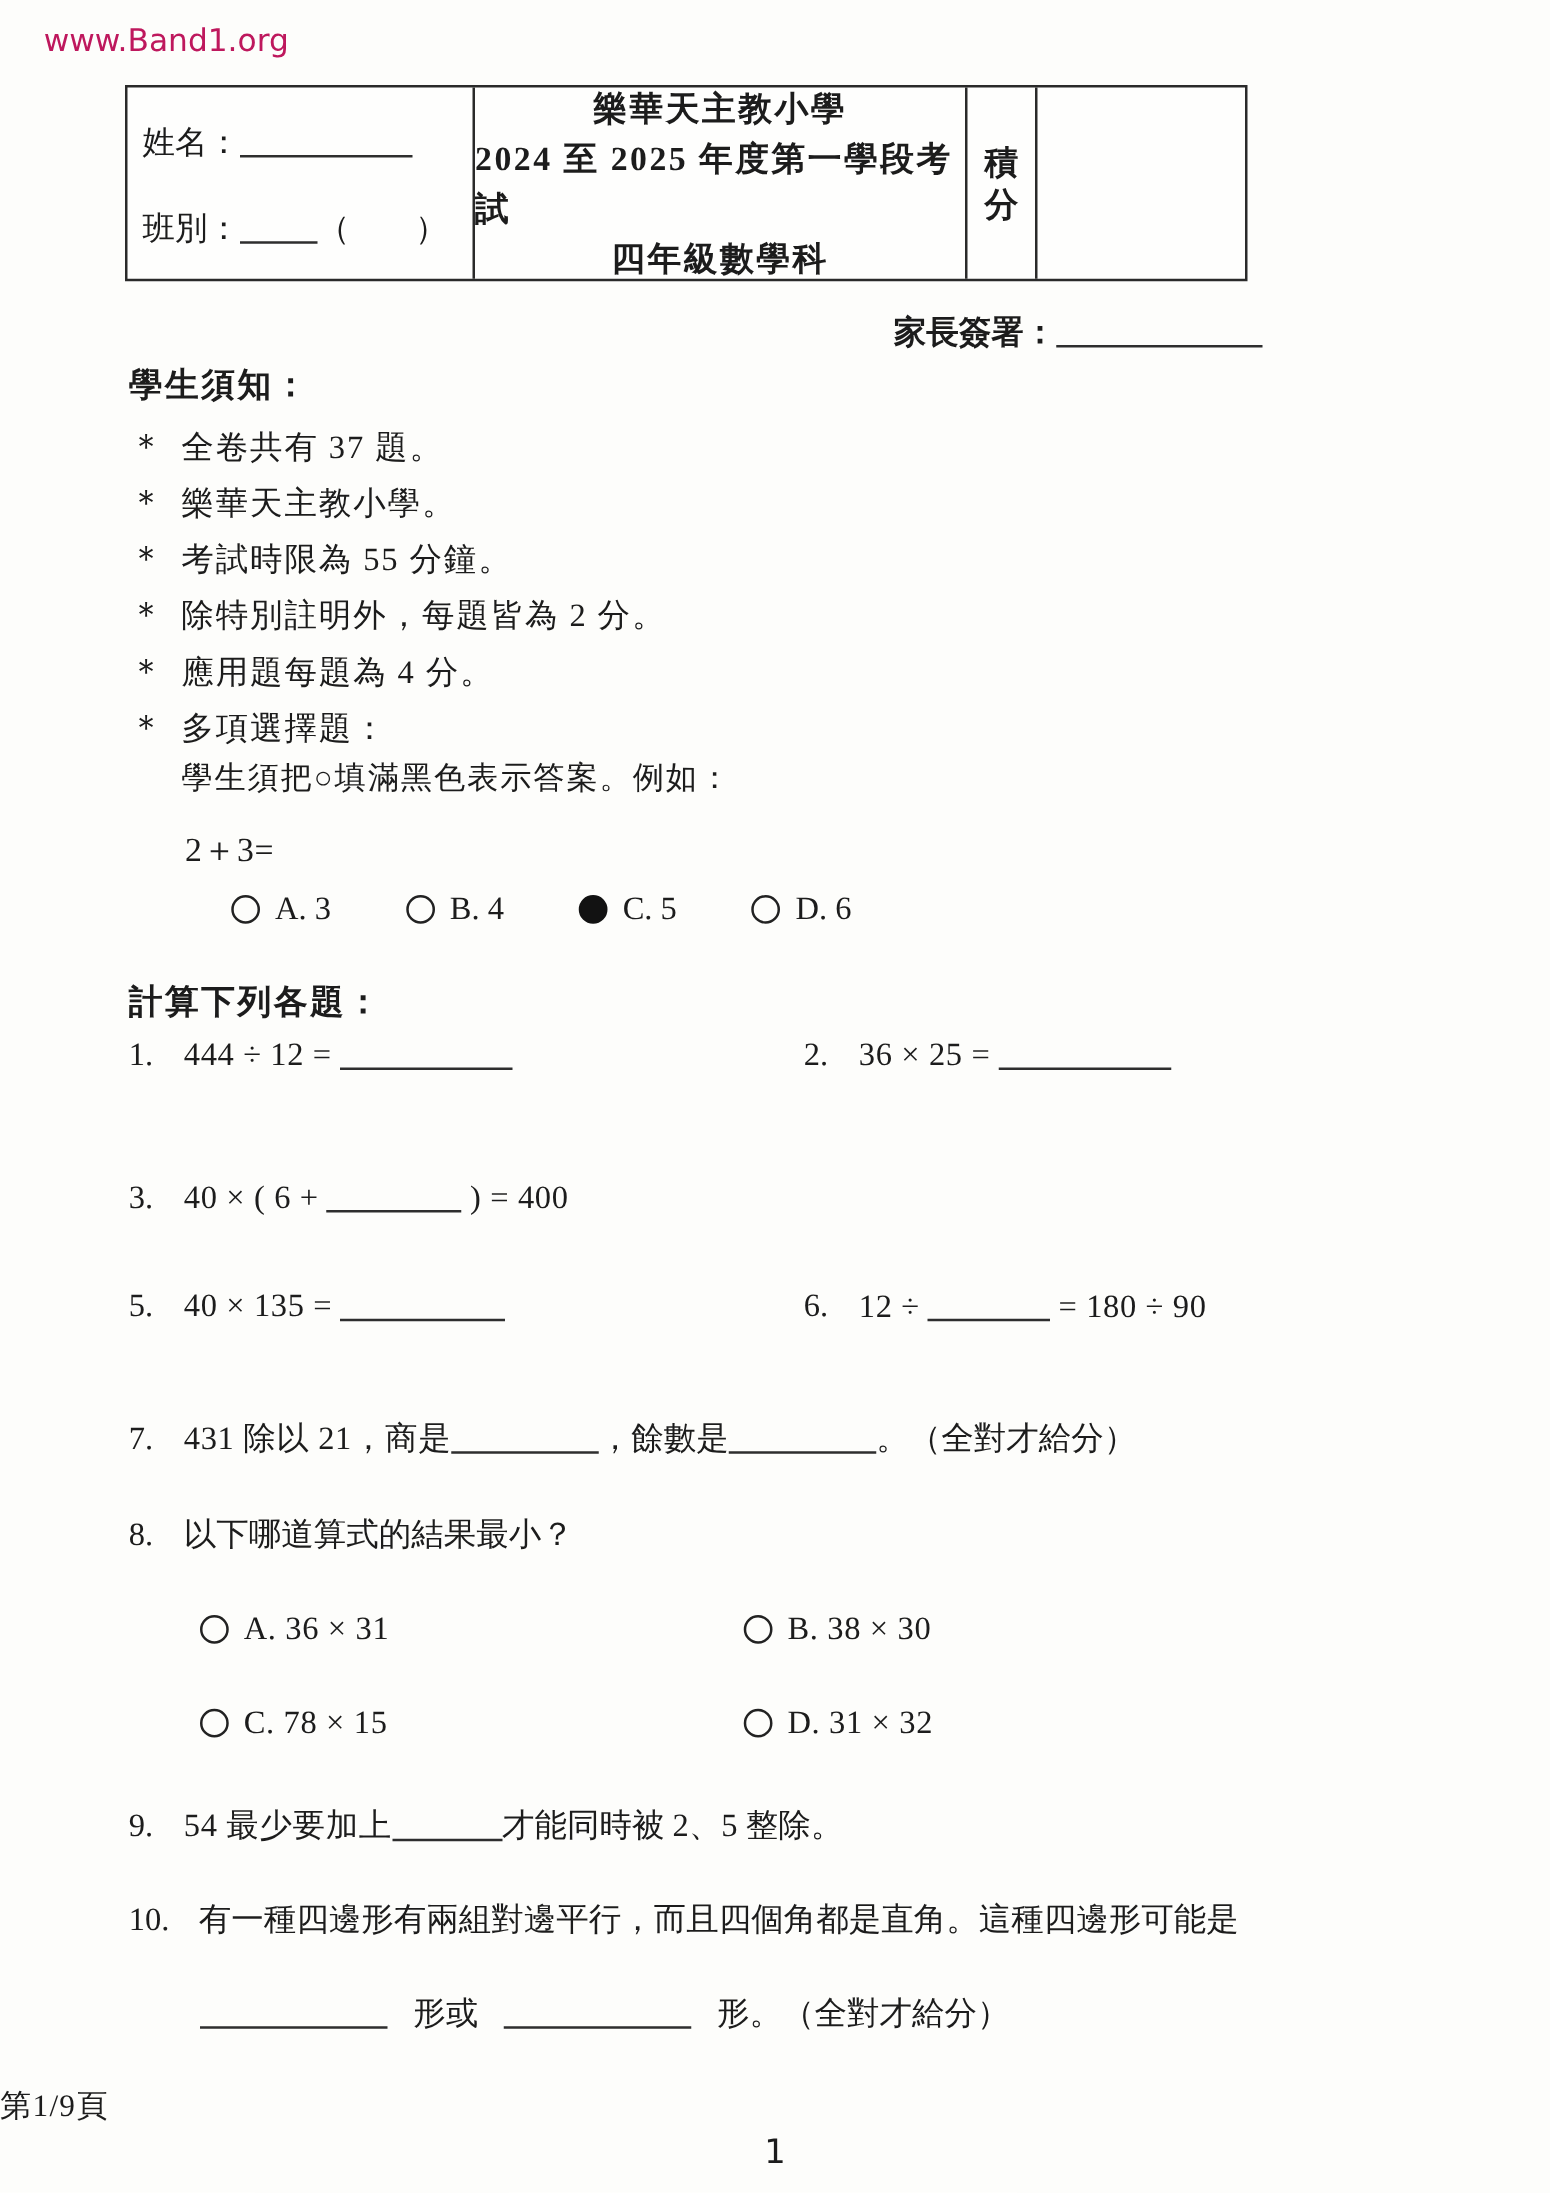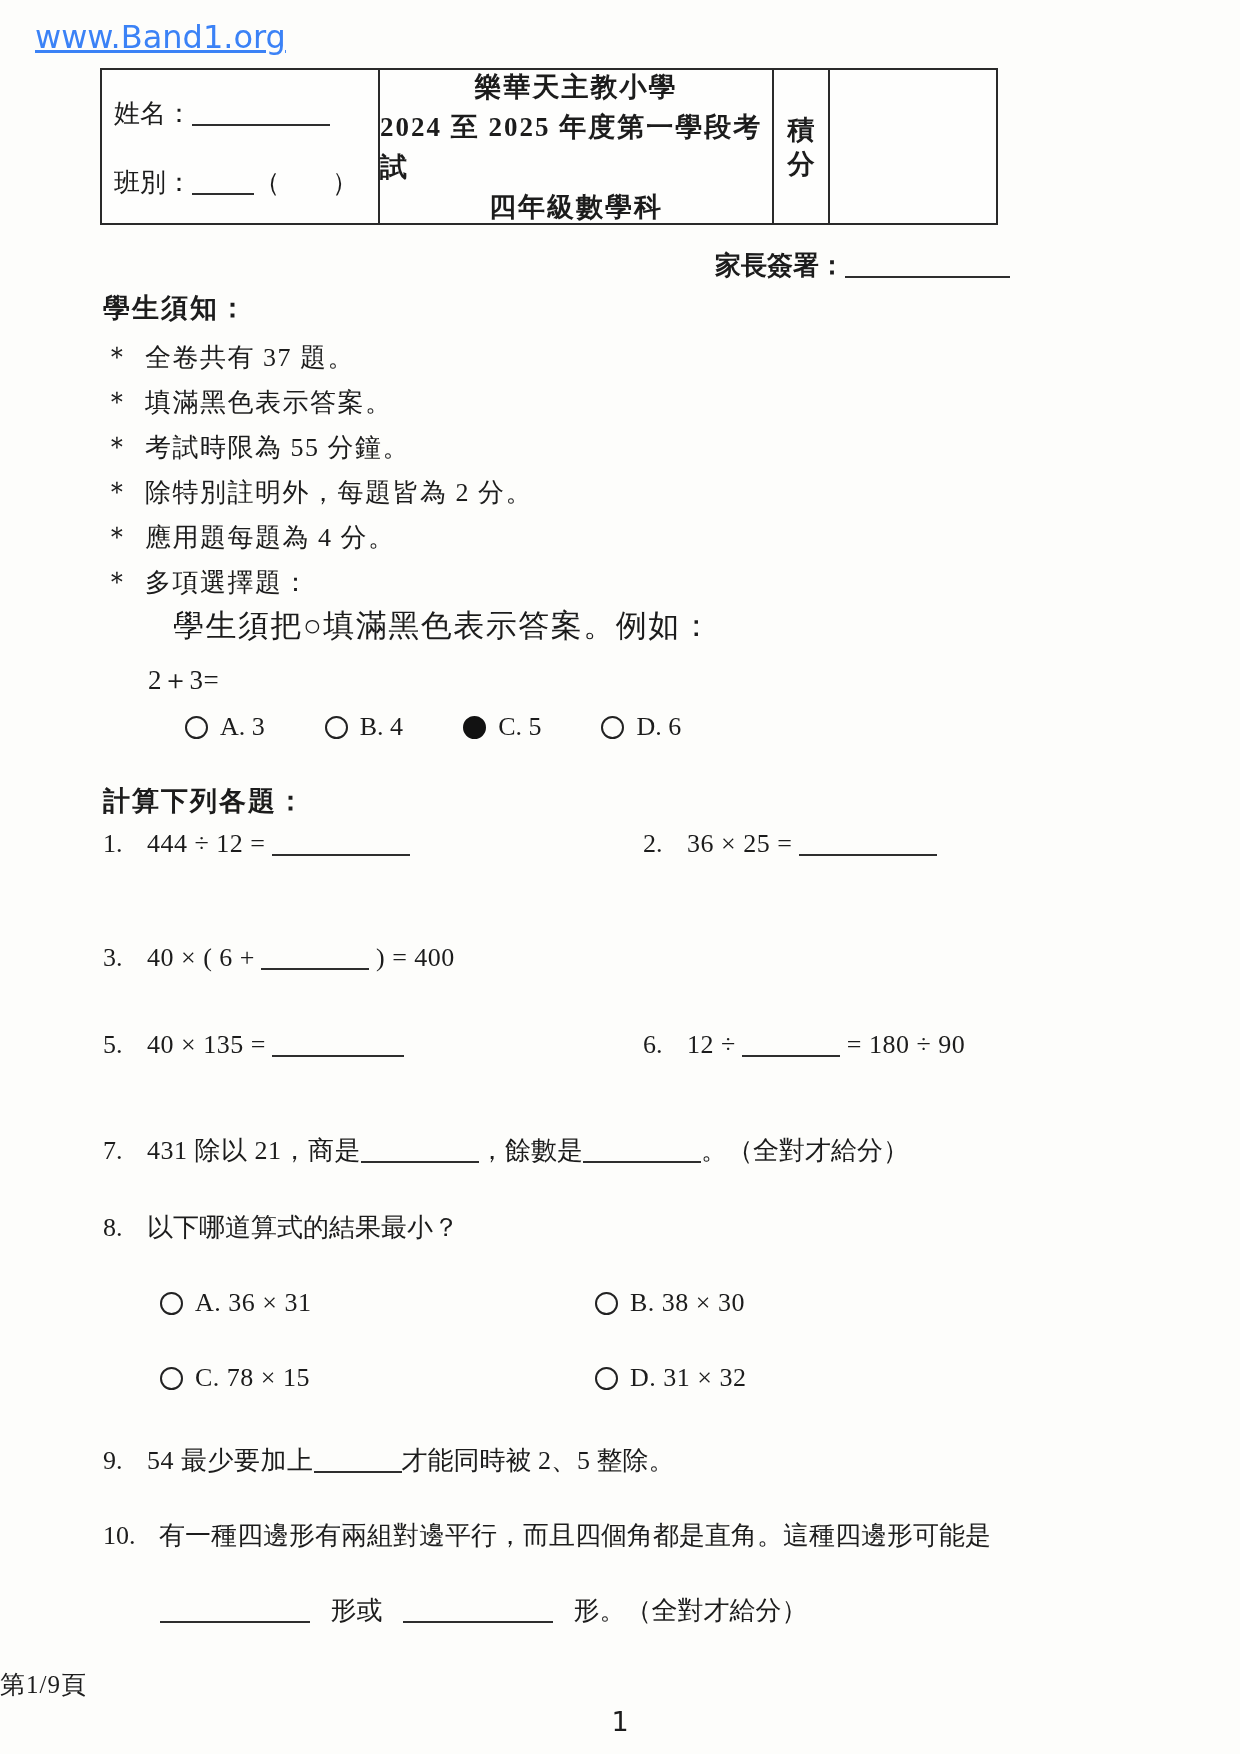--- a/index.html
+++ b/index.html
@@ -9,21 +9,21 @@
     position: relative;
     font-family: "Liberation Serif", "DejaVu Serif", serif;
     color: #1c1c1c;
     background: #fdfdfb;
     overflow: hidden;
   }
   .abs { position: absolute; }
   .watermark {
     left: 35px; top: 18px;
     font-family: "DejaVu Sans", "Liberation Sans", sans-serif;
-    font-size: 32px; color: #3b82f6; text-decoration: underline;
+    font-size: 25px; color: #be185d;
   }
   
   .header-box {
     left: 100px; top: 68px; width: 898px; height: 157px;
     border: 2.5px solid #2a2a2a;
     display: flex; flex-direction: row; align-items: stretch;
     background: #fefefd;
   }
   .hb-left {
     width: 278px; border-right: 2px solid #2a2a2a;
@@ -47,21 +47,21 @@
     display: inline-block;
     border-bottom: 2px solid #2e2e2e;
     height: 1.05em;
     vertical-align: -4px;
   }
   .num-font { letter-spacing: 0.5px; text-align: right; }
   .parent-sign { top: 248px; left: 715px; font-size: 26px; font-weight: 600; }
   .notice-title { left: 103px; top: 290px; font-size: 27px; font-weight: 700; letter-spacing: 2px; }
   .notice-item { left: 103px; font-size: 26px; letter-spacing: 1.5px; }
   .notice-item .star { display: inline-block; width: 42px; font-size: 28px; }
-  .mc-note { left: 145px; top: 605px; font-size: 31px; letter-spacing: 1.5px; margin-left: 28px; }
+  .mc-note { left: 145px; top: 605px; font-size: 25px; letter-spacing: 1.5px; }
   .example-expr { left: 148px; top: 662px; font-size: 27px; }
   .options-row {
     left: 185px; top: 712px;
     display: flex; gap: 60px; font-size: 26px; align-items: center;
   }
   .circle {
     display: inline-block; width: 23px; height: 23px;
     border: 2.5px solid #222; border-radius: 50%;
     vertical-align: -4px; margin-right: 12px;
     background: transparent;
@@ -108,21 +108,21 @@
 <div class="abs parent-sign">
   <span>家長簽署：</span><span class="blank" style="width:165px;"></span>
 </div>
 
 <div class="abs notice-title">學生須知：</div>
 
 <div class="abs notice-item" style="top:338px;">
   <span class="star">＊</span><span>全卷共有 37 題。</span>
 </div>
 <div class="abs notice-item" style="top:383px;">
-  <span class="star">＊</span><span>填滿黑色表示答案。</span>
+  <span class="star">＊</span><span>樂華天主教小學。</span>
 </div>
 <div class="abs notice-item" style="top:428px;">
   <span class="star">＊</span><span>考試時限為 55 分鐘。</span>
 </div>
 <div class="abs notice-item" style="top:473px;">
   <span class="star">＊</span><span>除特別註明外，每題皆為 2 分。</span>
 </div>
 <div class="abs notice-item" style="top:518px;">
   <span class="star">＊</span><span>應用題每題為 4 分。</span>
 </div>

